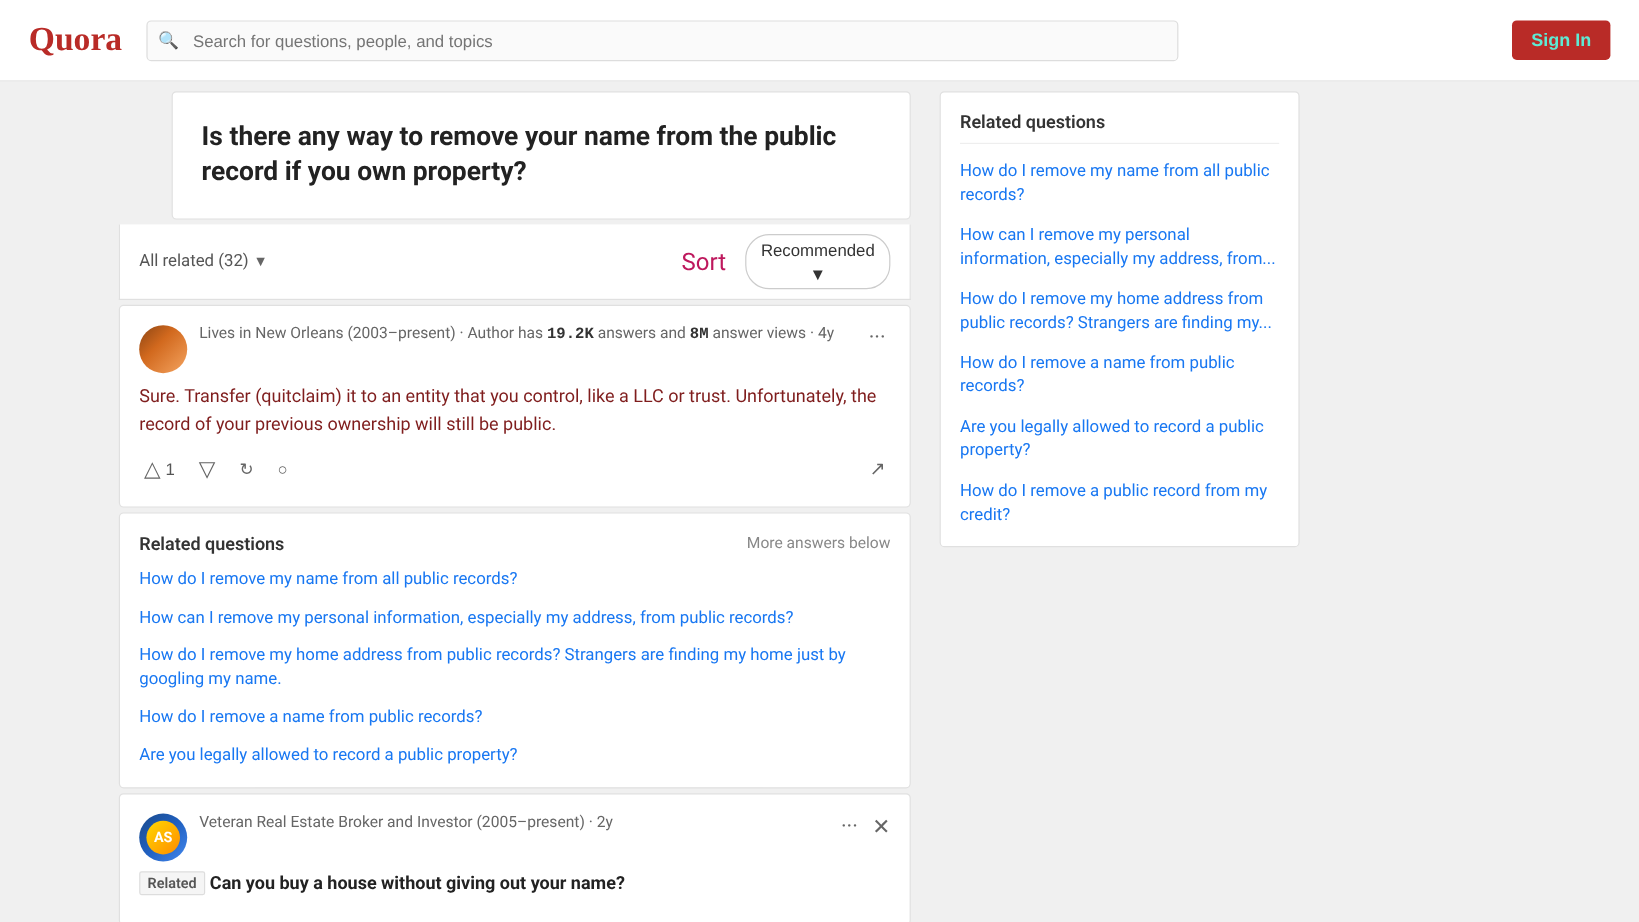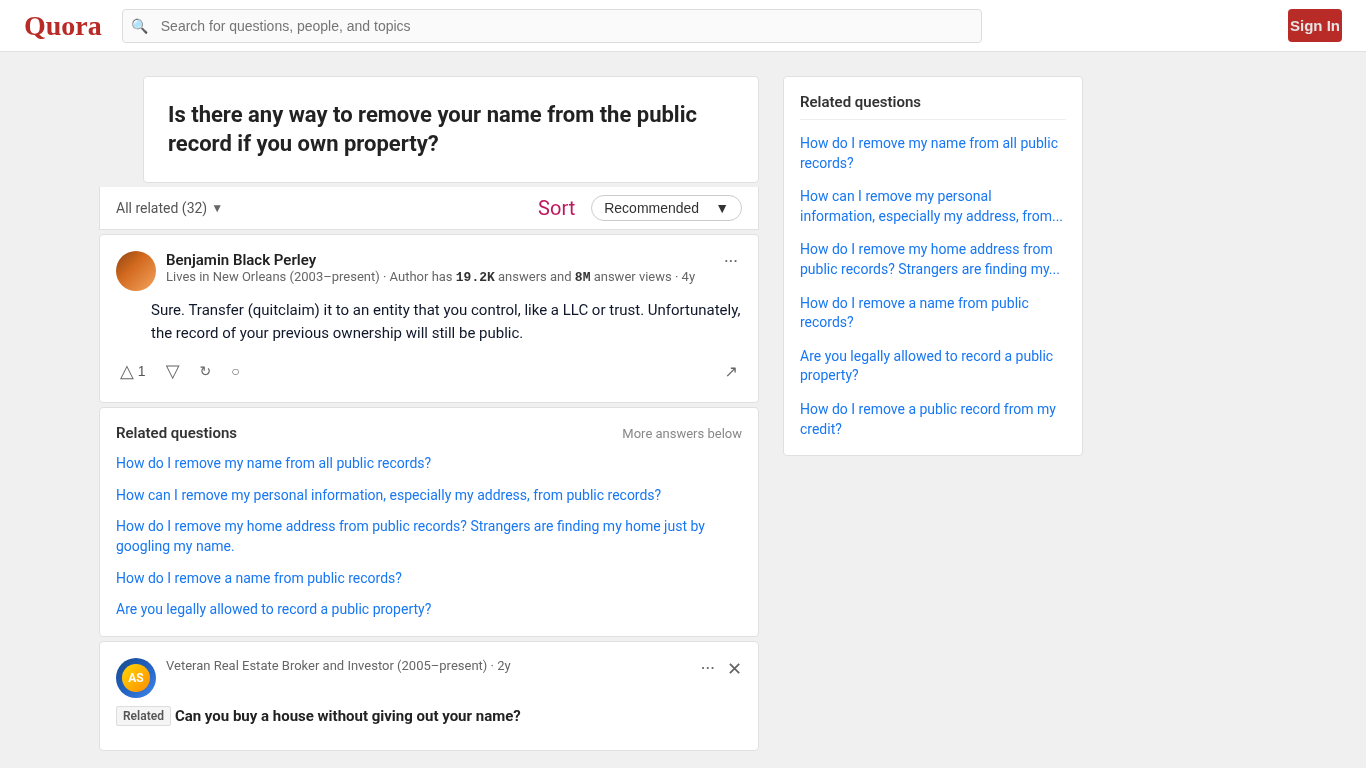--- a/index.html
+++ b/index.html
@@ -9,21 +9,21 @@
       color: #333;
       font-size: 15px;
     }
 
     
     .header {
       background: #fff;
       display: flex;
       align-items: center;
       padding: 0 24px;
-      height: 52px;
+      height: 68px;
       border-bottom: 1px solid #e0e0e0;
       position: fixed;
       top: 0; left: 0; right: 0;
       z-index: 100;
     }
     .logo {
       font-size: 28px;
       font-weight: bold;
       color: #b92b27;
       font-family: Georgia, serif;
@@ -50,24 +50,24 @@
       position: absolute;
       left: 10px;
       top: 50%;
       transform: translateY(-50%);
       color: #999;
       font-size: 14px;
     }
     .sign-in-btn {
       margin-left: auto;
       background: #b92b27;
-      color: #e5e5e5;
+      color: #5eead4;
       border: none;
       border-radius: 4px;
-      padding: 8px 2px;
+      padding: 8px 16px;
       font-size: 15px;
       font-weight: 600;
       cursor: pointer;
       flex-shrink: 0;
     }
 
     
     .main-layout {
       margin-top: 52px;
       display: flex;
@@ -111,28 +111,29 @@
       margin-bottom: 4px;
     }
     .sort-label {
       color: #be185d;
       font-size: 20px;
       margin-right: 8px;
     }
     .sort-btn {
       display: flex;
       align-items: center;
-      gap: 16px;
+      gap: 4px;
       border: 1px solid #ccc;
       border-radius: 20px;
       padding: 4px 12px;
       font-size: 14px;
       background: #fff;
       cursor: pointer;
       color: #333;
+      flex-direction: column;
     }
     .all-related {
       font-size: 14px;
       color: #555;
       display: flex;
       align-items: center;
       gap: 4px;
     }
     .all-related .chevron { color: #666; font-size: 12px; }
     .sort-bar-left { display: flex; align-items: center; }
@@ -178,25 +179,24 @@
       color: #333;
       font-family: Liberation Mono, monospace;
     }
     .three-dots {
       color: #666;
       cursor: pointer;
       font-size: 18px;
       padding: 0 4px;
     }
     .answer-text {
-      color: #0f172a;
+      color: #7f1d1d;
       line-height: 1.5;
       font-size: 15px;
       margin-bottom: 12px;
-      margin-left: 35px;
     }
     .answer-actions {
       display: flex;
       align-items: center;
       gap: 12px;
     }
     .action-btn {
       display: flex;
       align-items: center;
       gap: 4px;
@@ -388,21 +388,20 @@
           <span>▼</span>
         </button>
       </div>
     </div>
 
     <div class="answer-card">
       <div class="answer-header">
         <div class="author-info">
           <div class="avatar-img"></div>
           <div>
-            <div class="author-name">Benjamin Black Perley</div>
             <div class="author-meta">
               <span>Lives in New Orleans (2003–present) · Author has </span><span class="count">19.2K</span><span> answers and </span><span class="count">8M</span><span> answer views · 4y</span>
             </div>
           </div>
         </div>
         <span class="three-dots">···</span>
       </div>
       <div class="answer-text">Sure. Transfer (quitclaim) it to an entity that you control, like a LLC or trust. Unfortunately, the record of your previous ownership will still be public.</div>
       <div class="answer-actions">
         <button class="action-btn">

